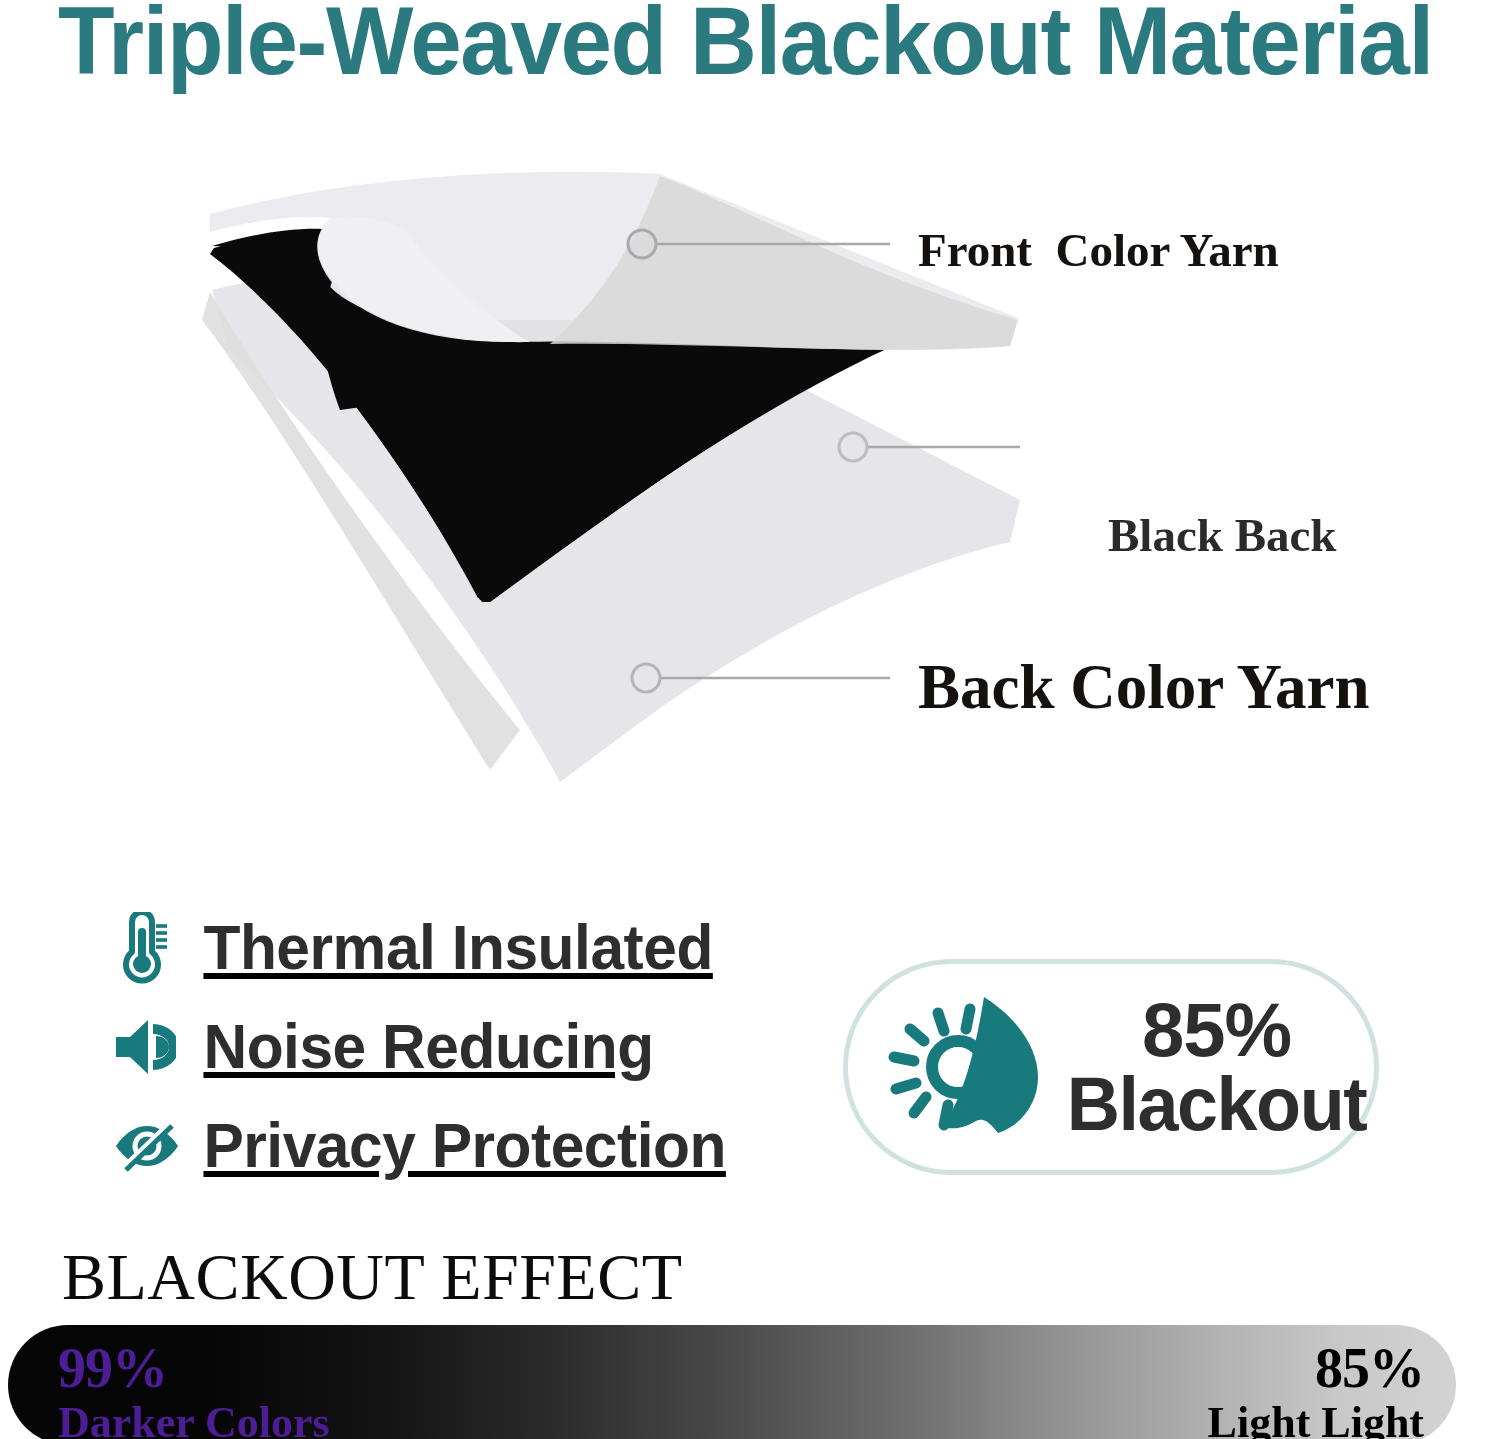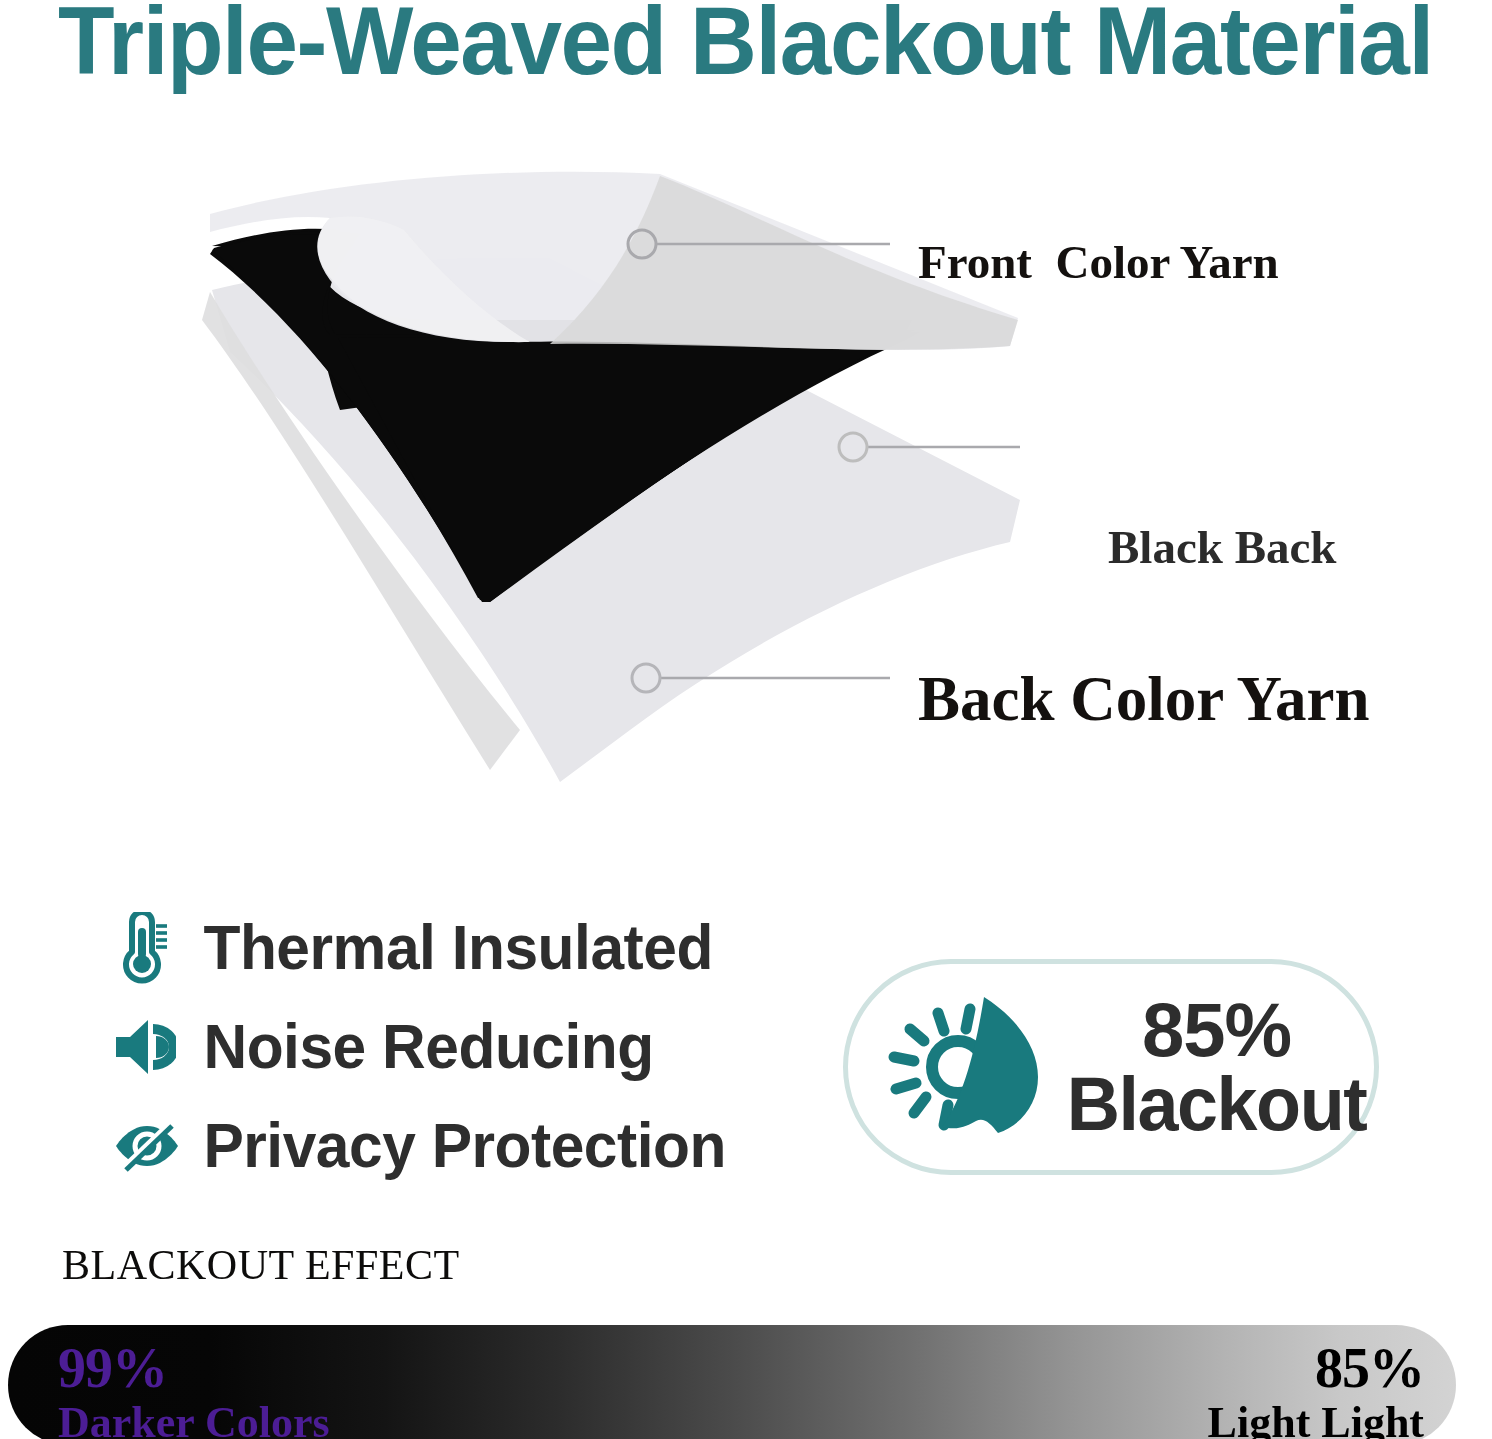--- a/index.html
+++ b/index.html
@@ -45,21 +45,20 @@
   #fabric-diagram svg { display: block; width: 100%; height: 100%; }
 
   
   .callout {
     position: absolute;
     font-family: "Liberation Serif", serif;
     font-weight: bold;
     color: #14110f;
     letter-spacing: 0px;
     white-space: pre;
-    margin-top: 12px;
   }
   #callout-front {
     left: 918px;
     top: 226px;
     font-size: 47px;
     line-height: 1.05;
   }
   #callout-high-density {
     left: 1108px;
     top: 392px;
@@ -78,20 +77,21 @@
   #feature-list {
     position: absolute;
     left: 112px;
     top: 898px;
     width: 700px;
   }
   .feature-row {
     display: flex;
     align-items: center;
     height: 99px;
+    text-decoration: underline;
   }
   .feature-icon {
     width: 78px;
     flex: 0 0 78px;
     display: flex;
     align-items: center;
     justify-content: flex-start;
   }
   .feature-icon svg { display: block; }
   .feature-label {
@@ -149,21 +149,21 @@
     display: block;
     transform: scaleX(0.97);
   }
 
   
   #blackout-effect-title {
     position: absolute;
     left: 62px;
     top: 1244px;
     font-family: "Liberation Serif", serif;
-    font-size: 42px;
+    font-size: 66px;
     line-height: 1;
     color: #0d0c0b;
     letter-spacing: 0.5px;
     white-space: nowrap;
   }
   #gradient-bar {
     position: absolute;
     left: 8px;
     top: 1325px;
     width: 1448px;

